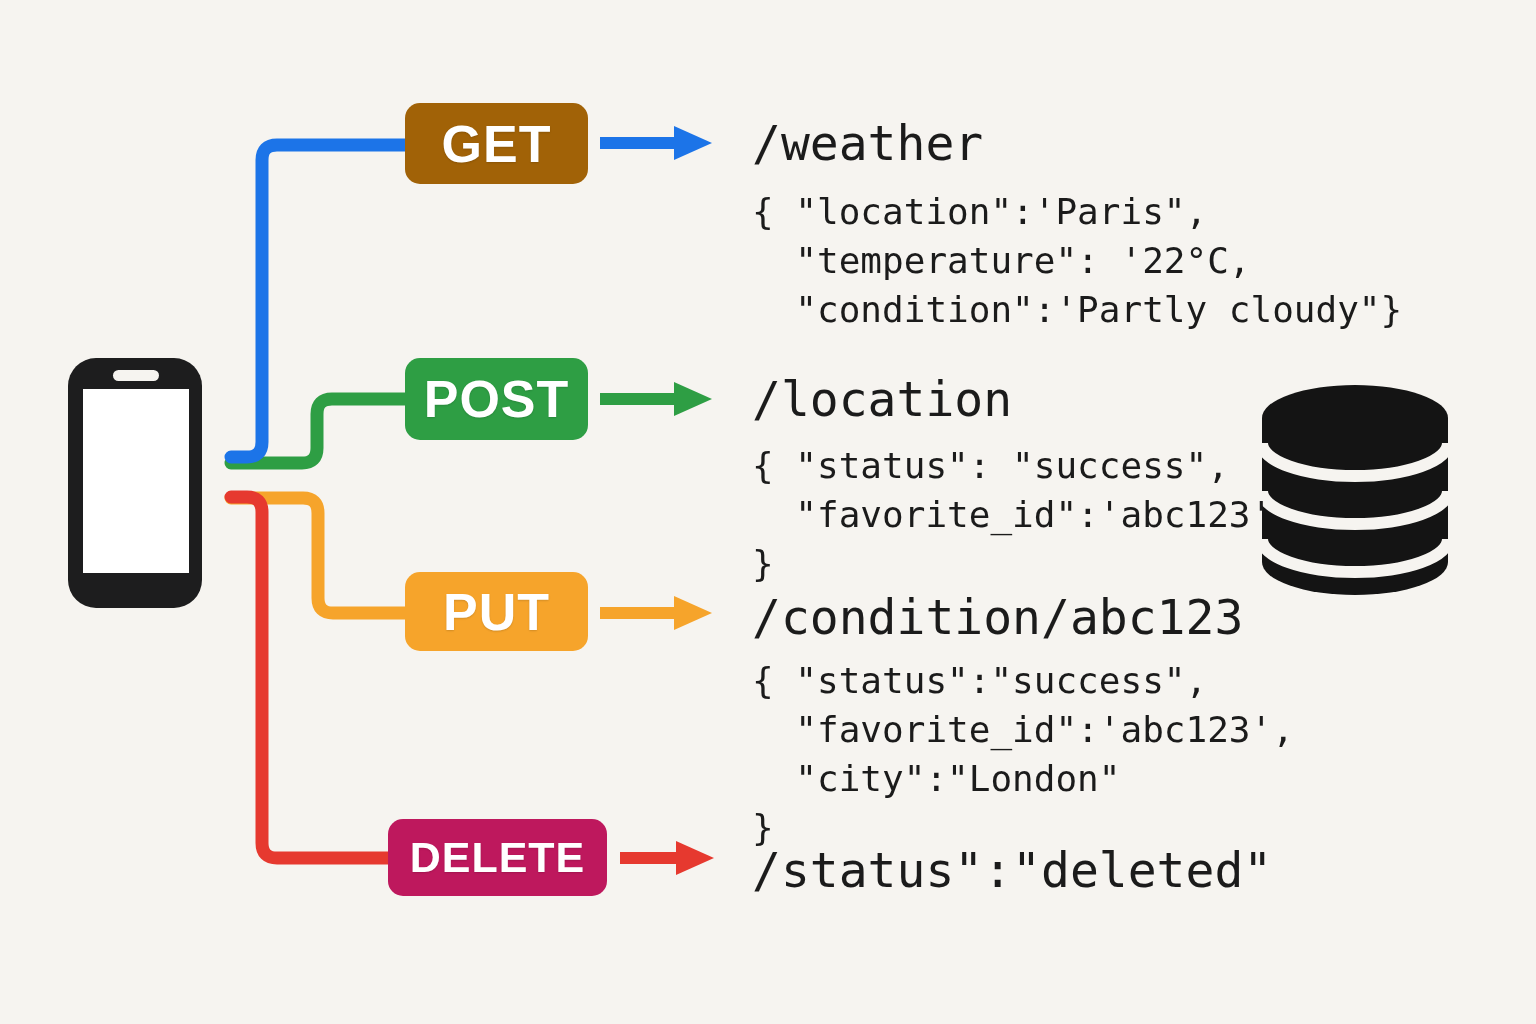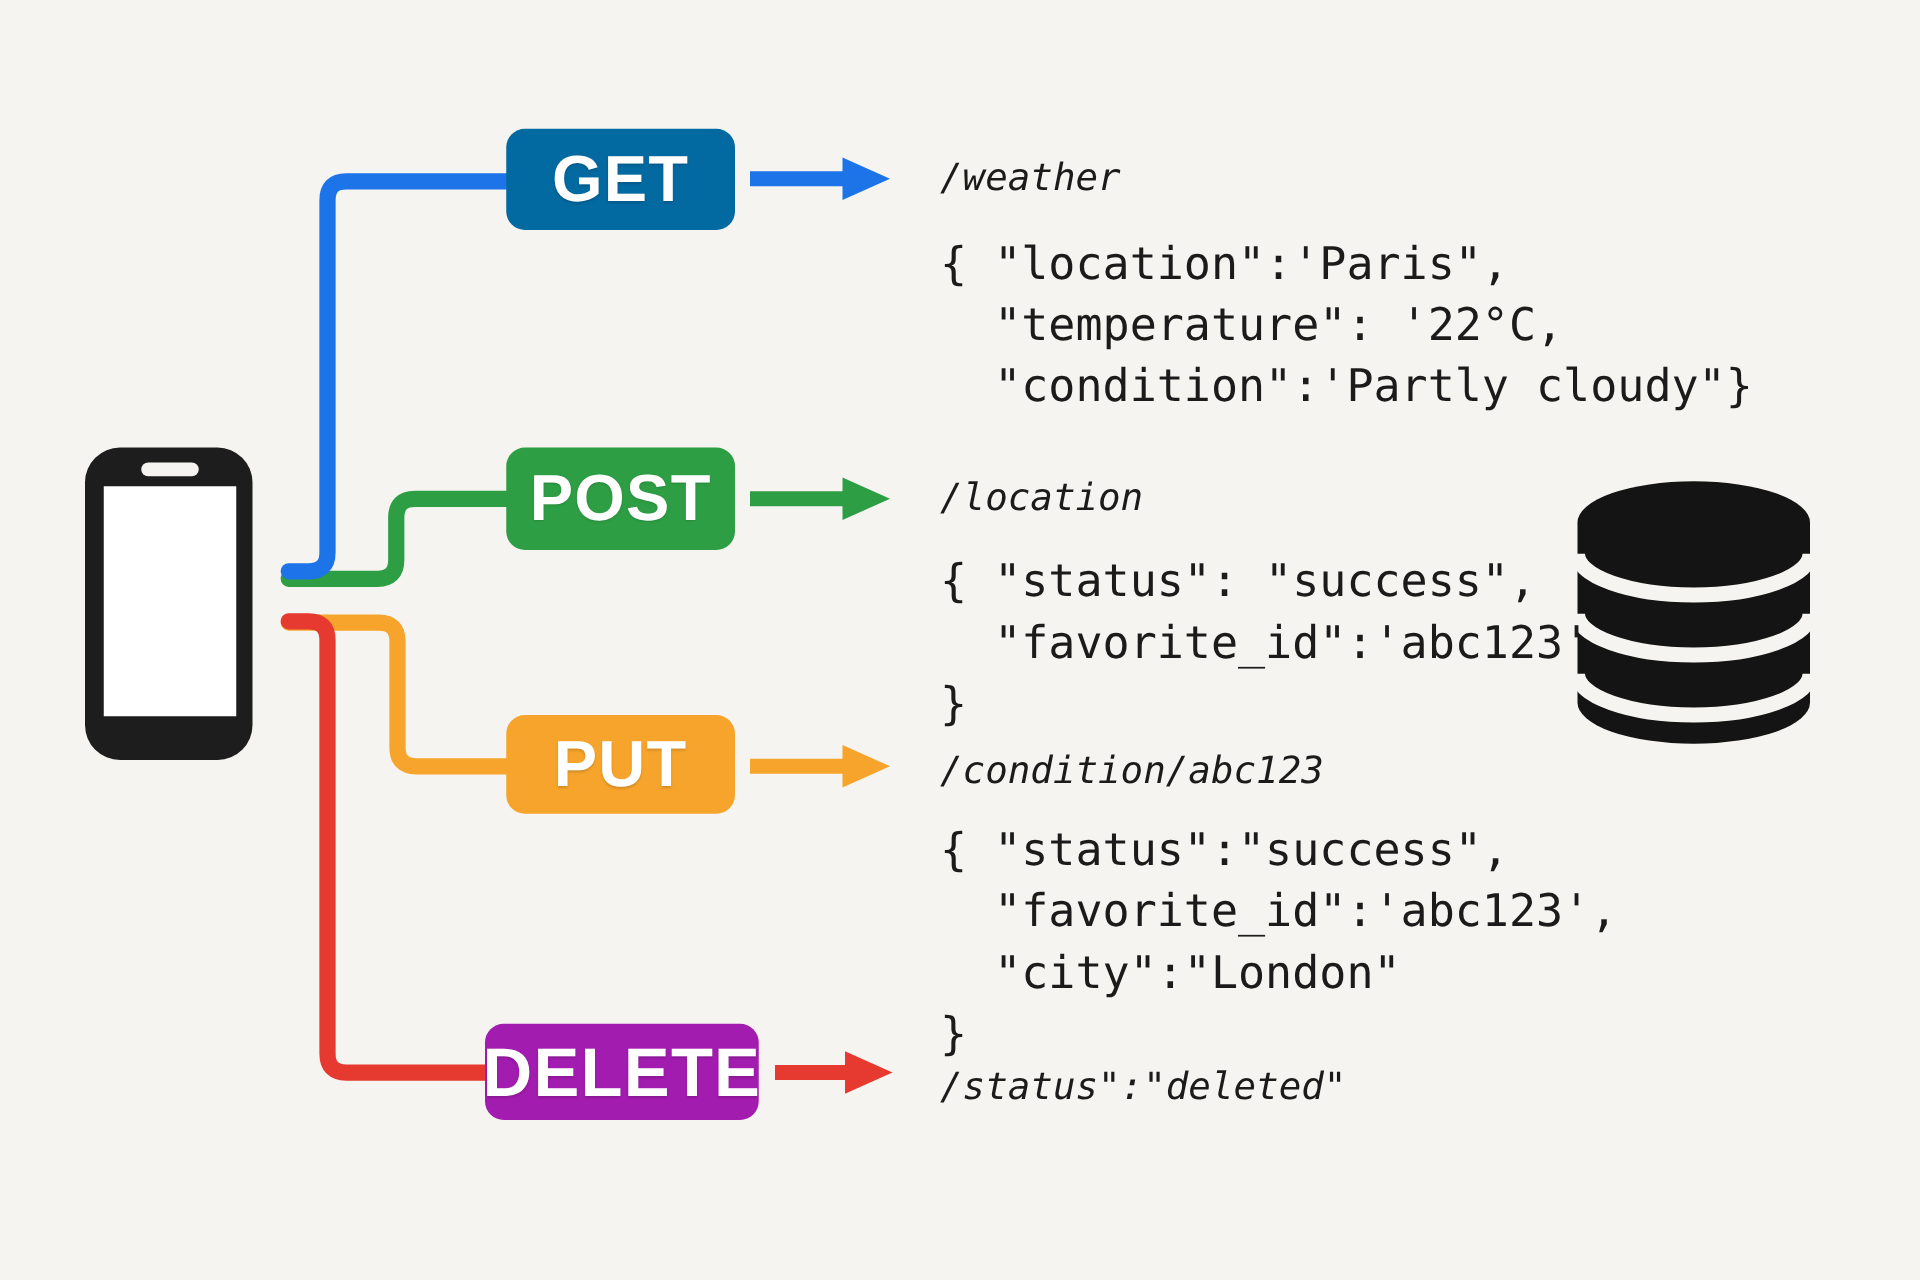--- a/index.html
+++ b/index.html
@@ -16,25 +16,24 @@
     color:#ffffff;
     font-family:"Liberation Sans", sans-serif;
     font-weight:bold;
     font-size:52px;
     letter-spacing:1px;
     border-radius:15px;
     text-shadow:0 1px 2px rgba(0,0,0,0.15);
   }
   .endpoint {
     position:absolute;
-    font-size:30px;
+    font-size:48px;
     line-height:54px;
     color:#1b1b1b;
     white-space:pre;
-    font-style:italic;
   }
   .response {
     position:absolute;
     font-size:36px;
     line-height:49px;
     color:#1b1b1b;
     white-space:pre;
   }
 </style>
 </head>
@@ -76,27 +75,27 @@
     </g>
 
     <g>
       <path d="M 1262 418 A 93 33 0 0 1 1448 418 L 1448 562 A 93 33 0 0 1 1262 562 Z" style="fill: rgb(20, 20, 20);"></path>
       <path d="M 1262 443 A 93 33 0 0 0 1448 443" fill="none" stroke-width="12" style="stroke: rgb(246, 244, 240);"></path>
       <path d="M 1262 491 A 93 33 0 0 0 1448 491" fill="none" stroke-width="12" style="stroke: rgb(246, 244, 240);"></path>
       <path d="M 1262 539 A 93 33 0 0 0 1448 539" fill="none" stroke-width="12" style="stroke: rgb(246, 244, 240);"></path>
     </g>
   </svg>
 
-  <div class="badge" style="left: 405px; top: 103px; width: 183px; height: 81px; background-color: #0369a1;">GET</div>
+  <div class="badge" style="left: 405px; top: 103px; width: 183px; height: 81px; background-color: #a16207;">GET</div>
 
   <div class="badge" style="left: 405px; top: 572px; width: 183px; height: 79px; background-color: rgb(246, 164, 43);">PUT</div>
 
   <div class="badge" style="left: 405px; top: 358px; width: 183px; height: 82px; background-color: rgb(46, 158, 68);">POST</div>
 
-  <div class="badge" style="left: 388px; top: 819px; width: 219px; height: 77px; font-size: 55px; background-color: #a21caf;">DELETE</div>
+  <div class="badge" style="left: 388px; top: 819px; width: 219px; height: 77px; font-size: 43px; background-color: #be185d;">DELETE</div>
 
   <div class="endpoint" style="left:752px; top:116px;">/weather</div>
   <div class="response" style="left:752px; top:187px;">{ "location":'Paris",
   "temperature": '22°C,
   "condition":'Partly cloudy"}</div>
 
   <div class="endpoint" style="left:752px; top:372px;">/location</div>
   <div class="response" style="left:752px; top:441px;">{ "status": "success",
   "favorite_id":'abc123'
 }</div>

